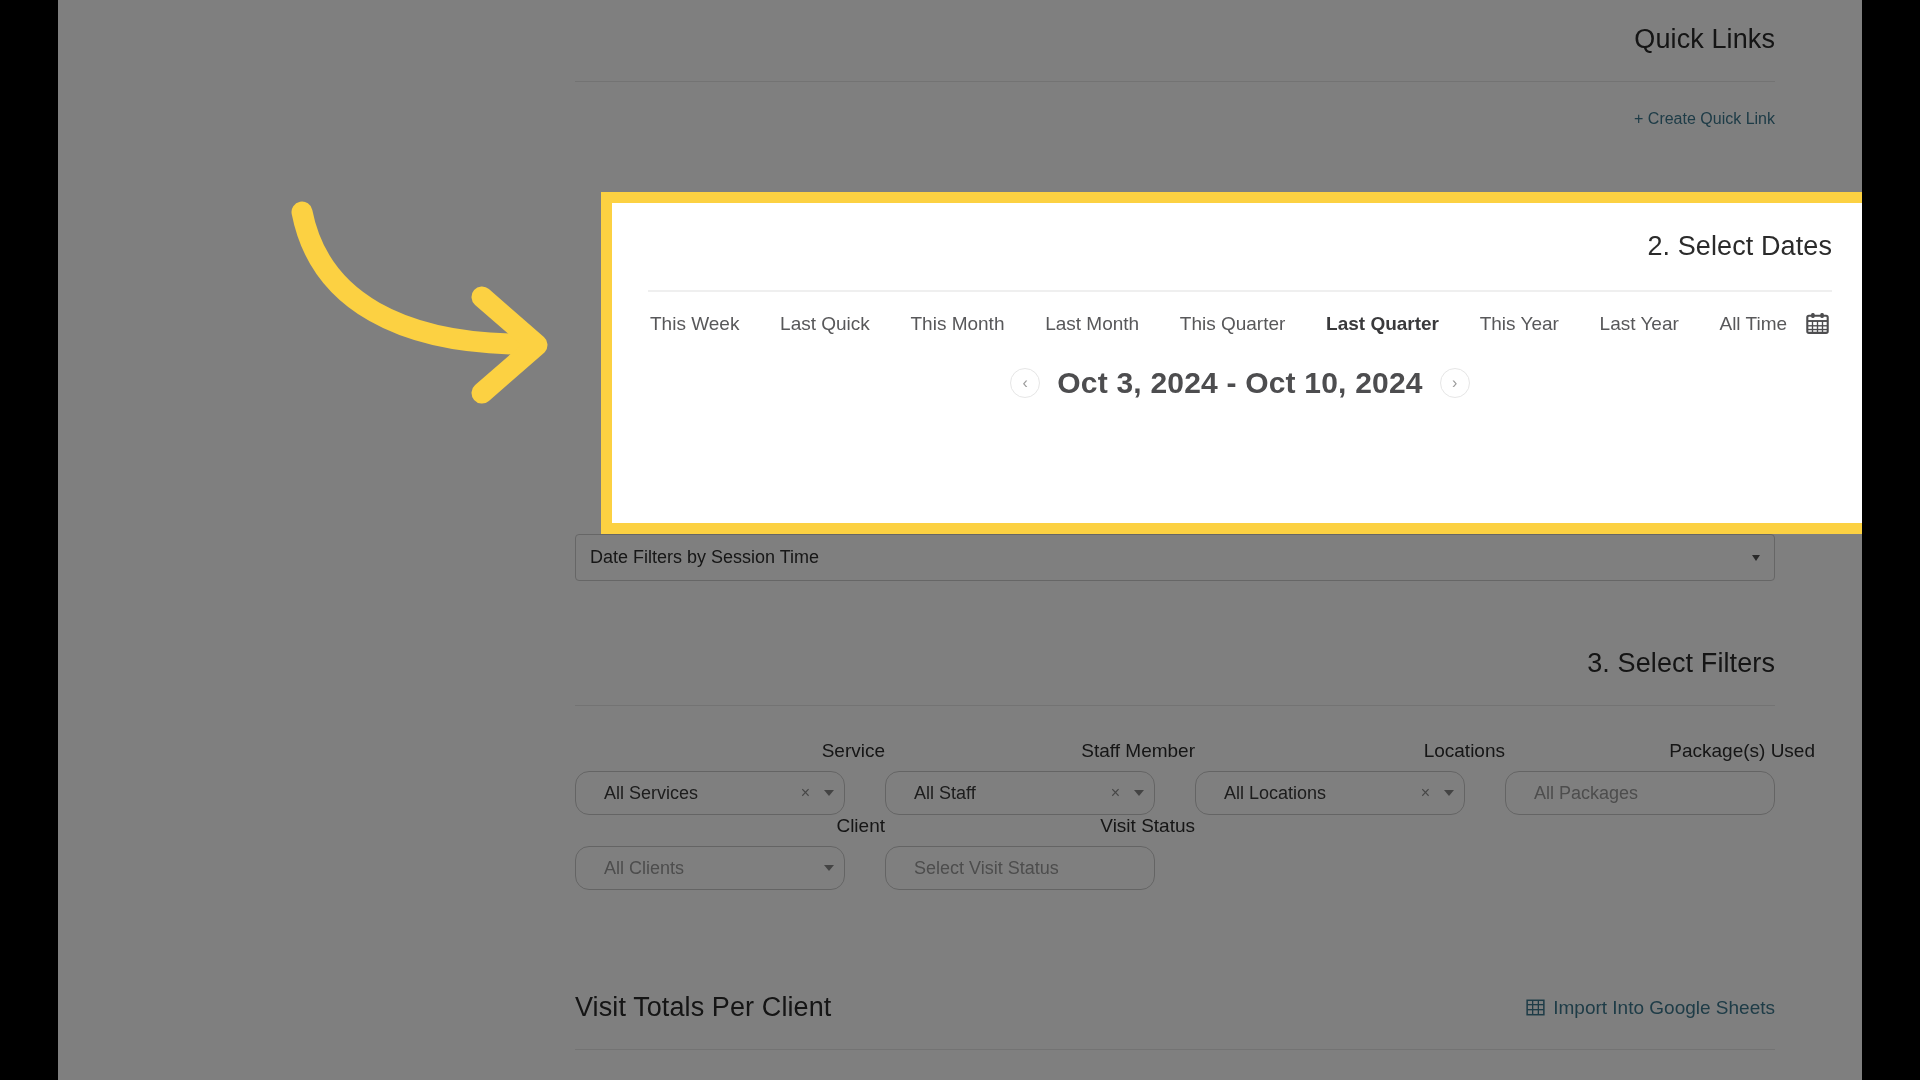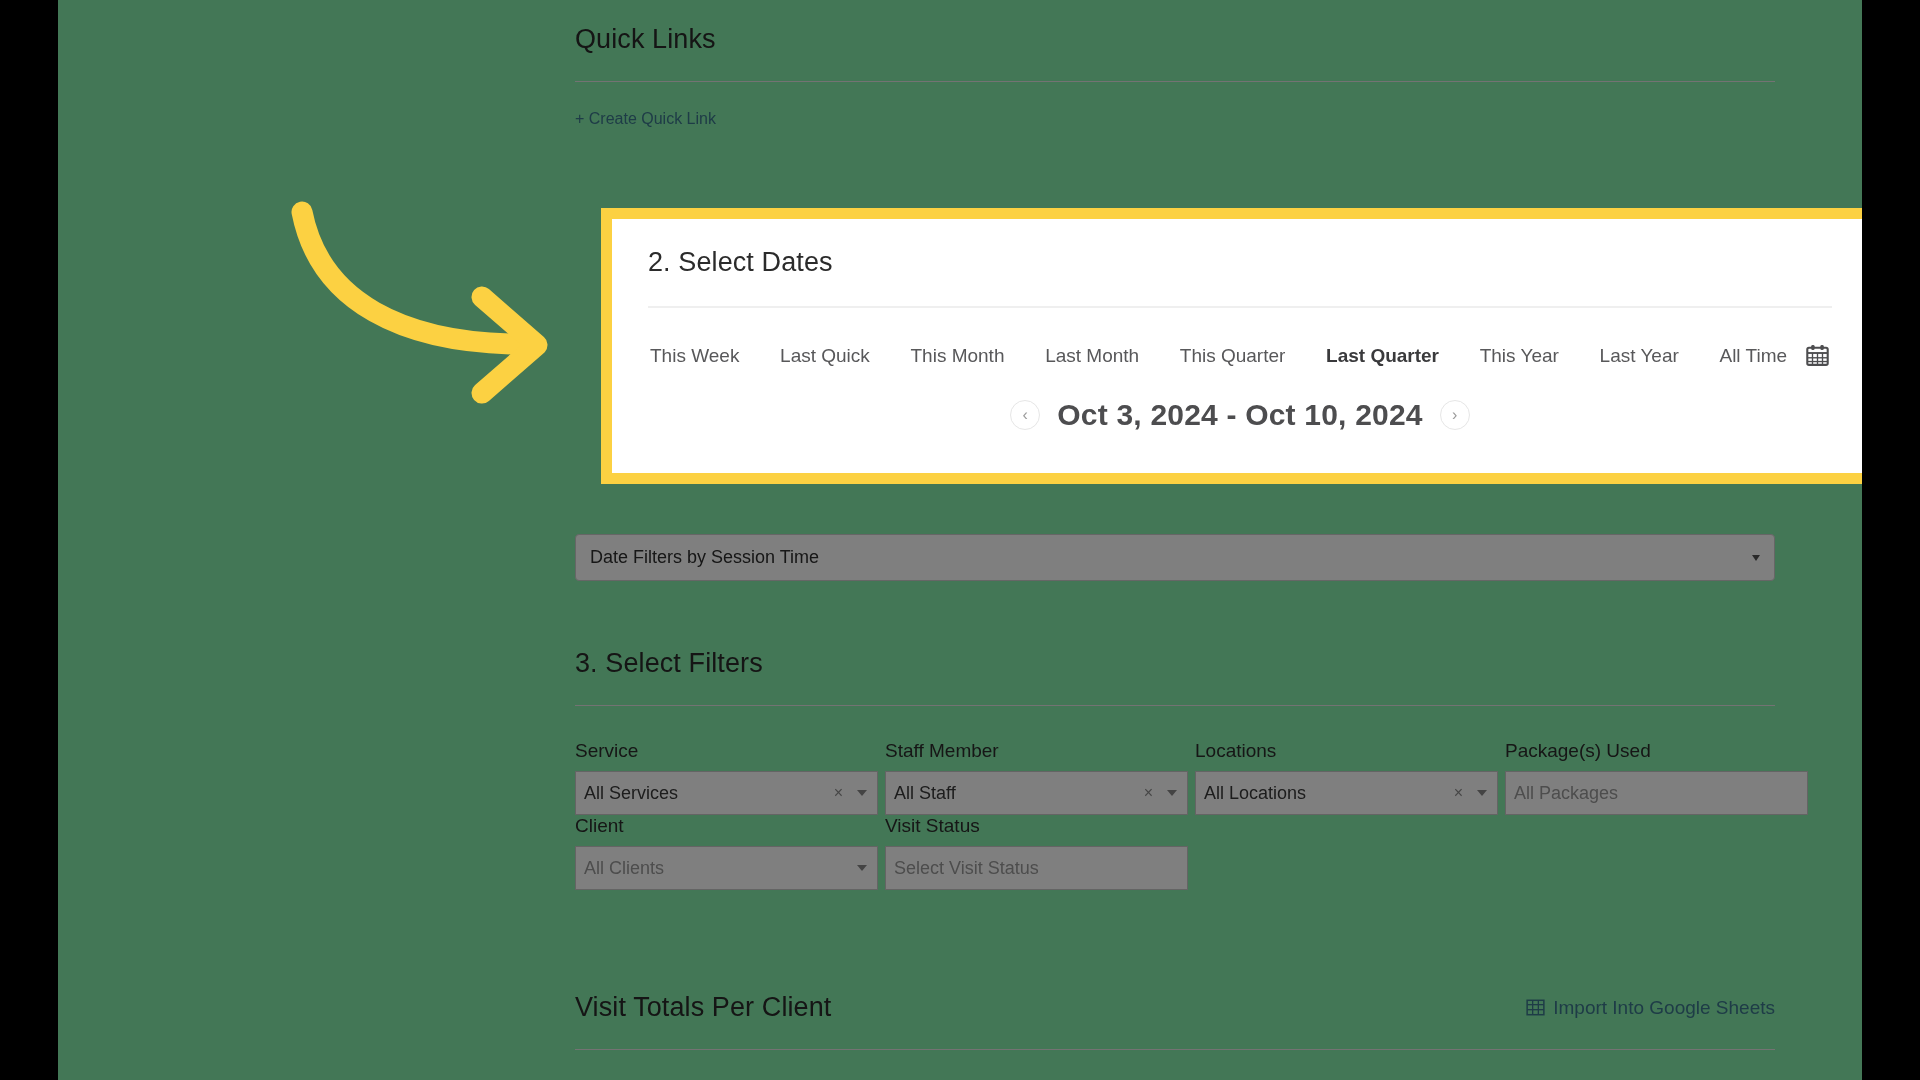--- a/index.html
+++ b/index.html
@@ -19,22 +19,23 @@
     background: #000000;
   }
 
   
   #page {
     position: absolute;
     left: 58px;
     top: 0;
     width: 1804px;
     height: 1080px;
-    background: #86efac;
+    background: #ffffff;
     overflow: hidden;
+    text-align: right;
   }
 
   
   #dim-overlay {
     position: absolute;
     left: 0; top: 0;
     width: 1804px; height: 1080px;
     background: rgba(0,0,0,0.5);
     z-index: 40;
     pointer-events: none;
@@ -73,44 +74,44 @@
     font-size: 16px;
     margin-top: 28px;
     display: inline-block;
     text-decoration: none;
   }
 
   
   #highlight-wrap {
     position: absolute;
     left: 543px;
-    top: 208px;
+    top: 192px;
     width: 1278px;
-    height: 276px;
+    height: 342px;
     z-index: 60;
     background: #fcd142;
     padding: 11px;
   }
   #dates-card {
     width: 100%;
     height: 100%;
     background: #ffffff;
     position: relative;
   }
   #dates-card .card-pad { padding: 28px 36px 0 36px; }
   #dates-card .card-hr {
     height: 2px;
     background: #efefef;
     margin: 28px 0 0 0;
   }
 
   .range-tabs {
     display: flex;
     align-items: center;
-    margin-top: 35px;
+    margin-top: 19px;
     padding: 0 2px;
   }
   .range-tab {
     font-size: 19px;
     color: #58585a;
     white-space: nowrap;
     cursor: pointer;
   }
   .range-tab.active {
     font-weight: 700;
@@ -181,28 +182,28 @@
     margin-top: 34px;
     display: grid;
     grid-template-columns: repeat(4, 310px);
   }
   .filter-label {
     font-size: 19px;
     color: #2d2d2d;
     margin-bottom: 9px;
   }
   .filter-box {
-    width: 303px;
+    width: 270px;
     height: 44px;
     border: 1px solid #c9c9c9;
-    border-radius: 0;
+    border-radius: 14px;
     background: #fff;
     display: flex;
     align-items: center;
-    padding: 0 10px 0 8px;
+    padding: 0 10px 0 28px;
     font-size: 18px;
     color: #3a3a3a;
   }
   .filter-box.ph { color: #9a9a9a; }
   .filter-box .clear-x {
     margin-left: auto;
     color: #8d8d8d;
     font-size: 16px;
     cursor: pointer;
   }

